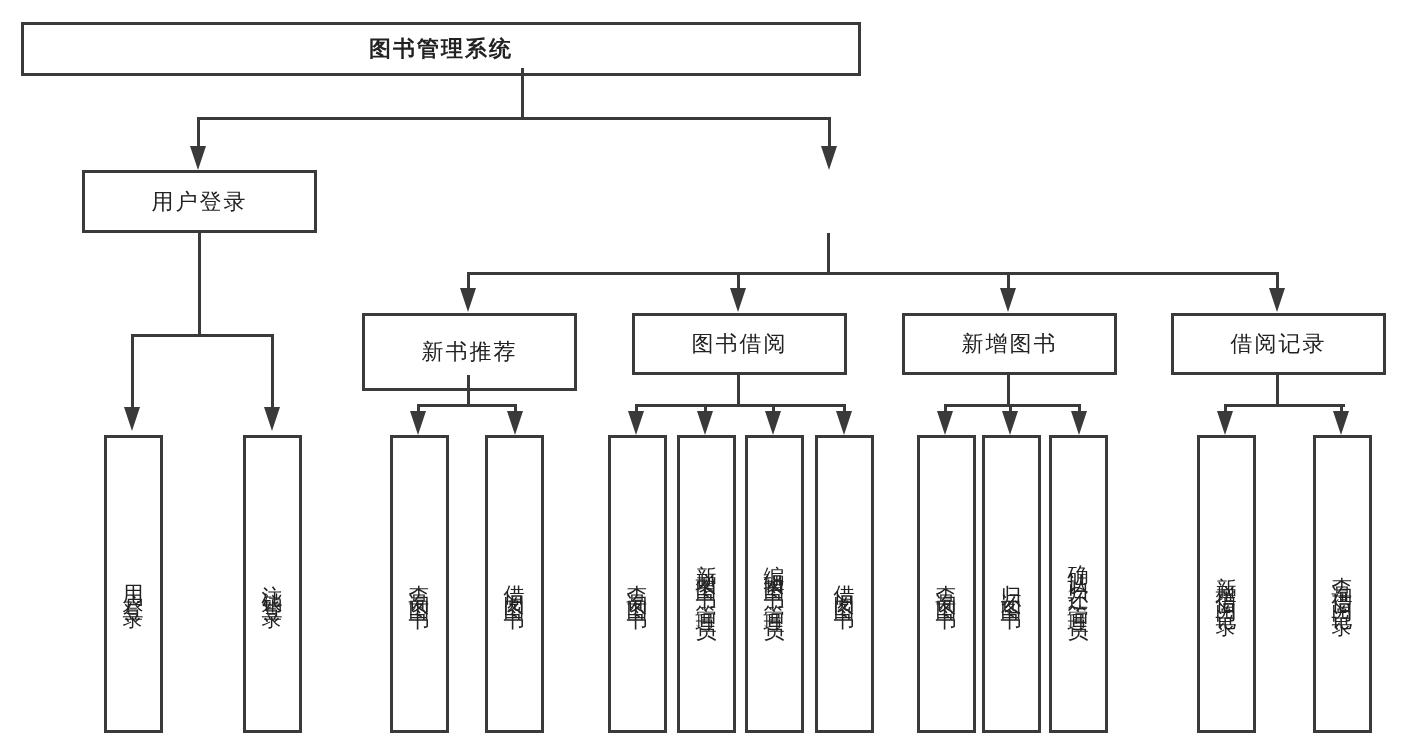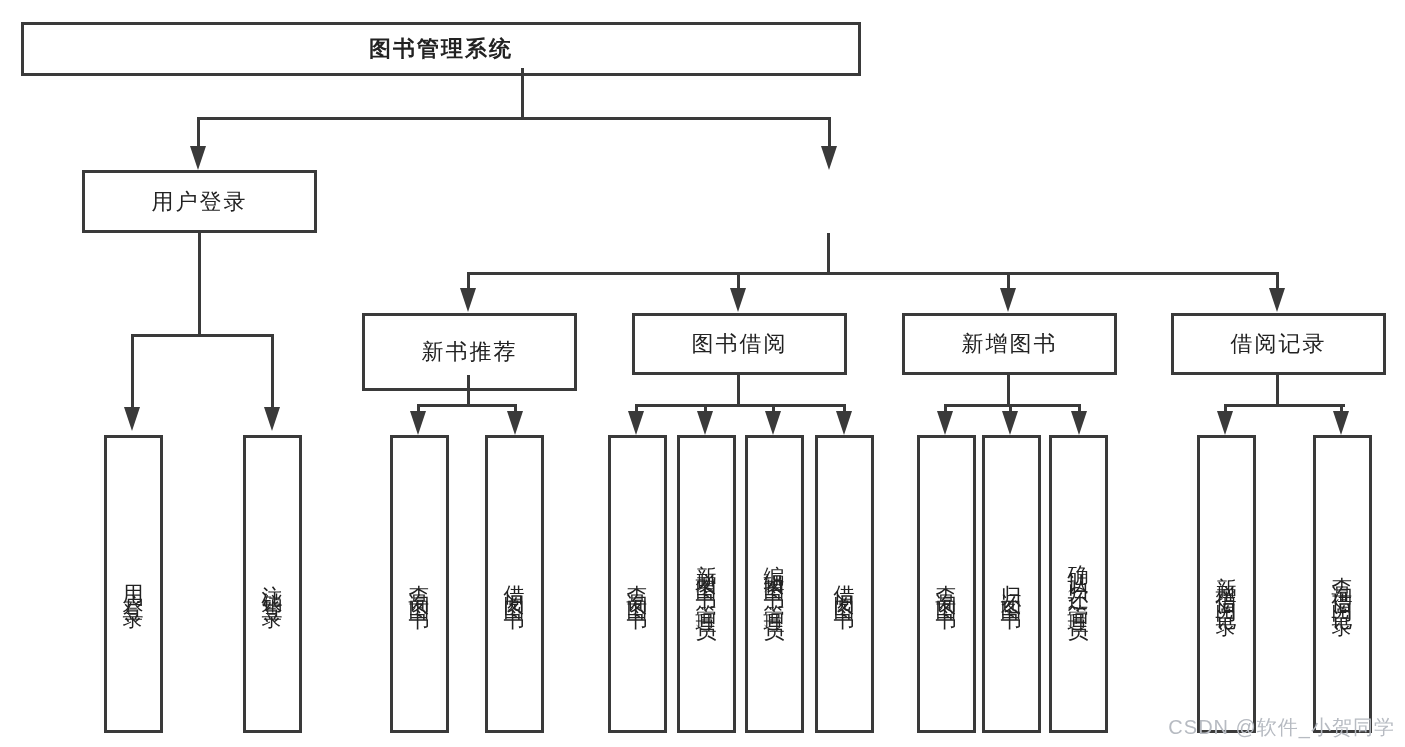--- a/index.html
+++ b/index.html
@@ -127,14 +127,13 @@
   <div class="box leaf" style="left:745px;top:435px;width:59px;height:298px;">编辑图书（管理员）</div>
   <div class="box leaf" style="left:815px;top:435px;width:59px;height:298px;">借阅图书</div>
 
   <div class="box leaf" style="left:917px;top:435px;width:59px;height:298px;">查询图书</div>
   <div class="box leaf" style="left:982px;top:435px;width:59px;height:298px;">归还图书</div>
   <div class="box leaf" style="left:1049px;top:435px;width:59px;height:298px;">确认归还（管理员）</div>
 
   <div class="box leaf" style="left:1197px;top:435px;width:59px;height:298px;">新增借阅记录</div>
   <div class="box leaf" style="left:1313px;top:435px;width:59px;height:298px;">查询借阅记录</div>
 
-  <div class="watermark">CSDN @软件_小贺同学</div>
 </div>
 
 </body></html>

